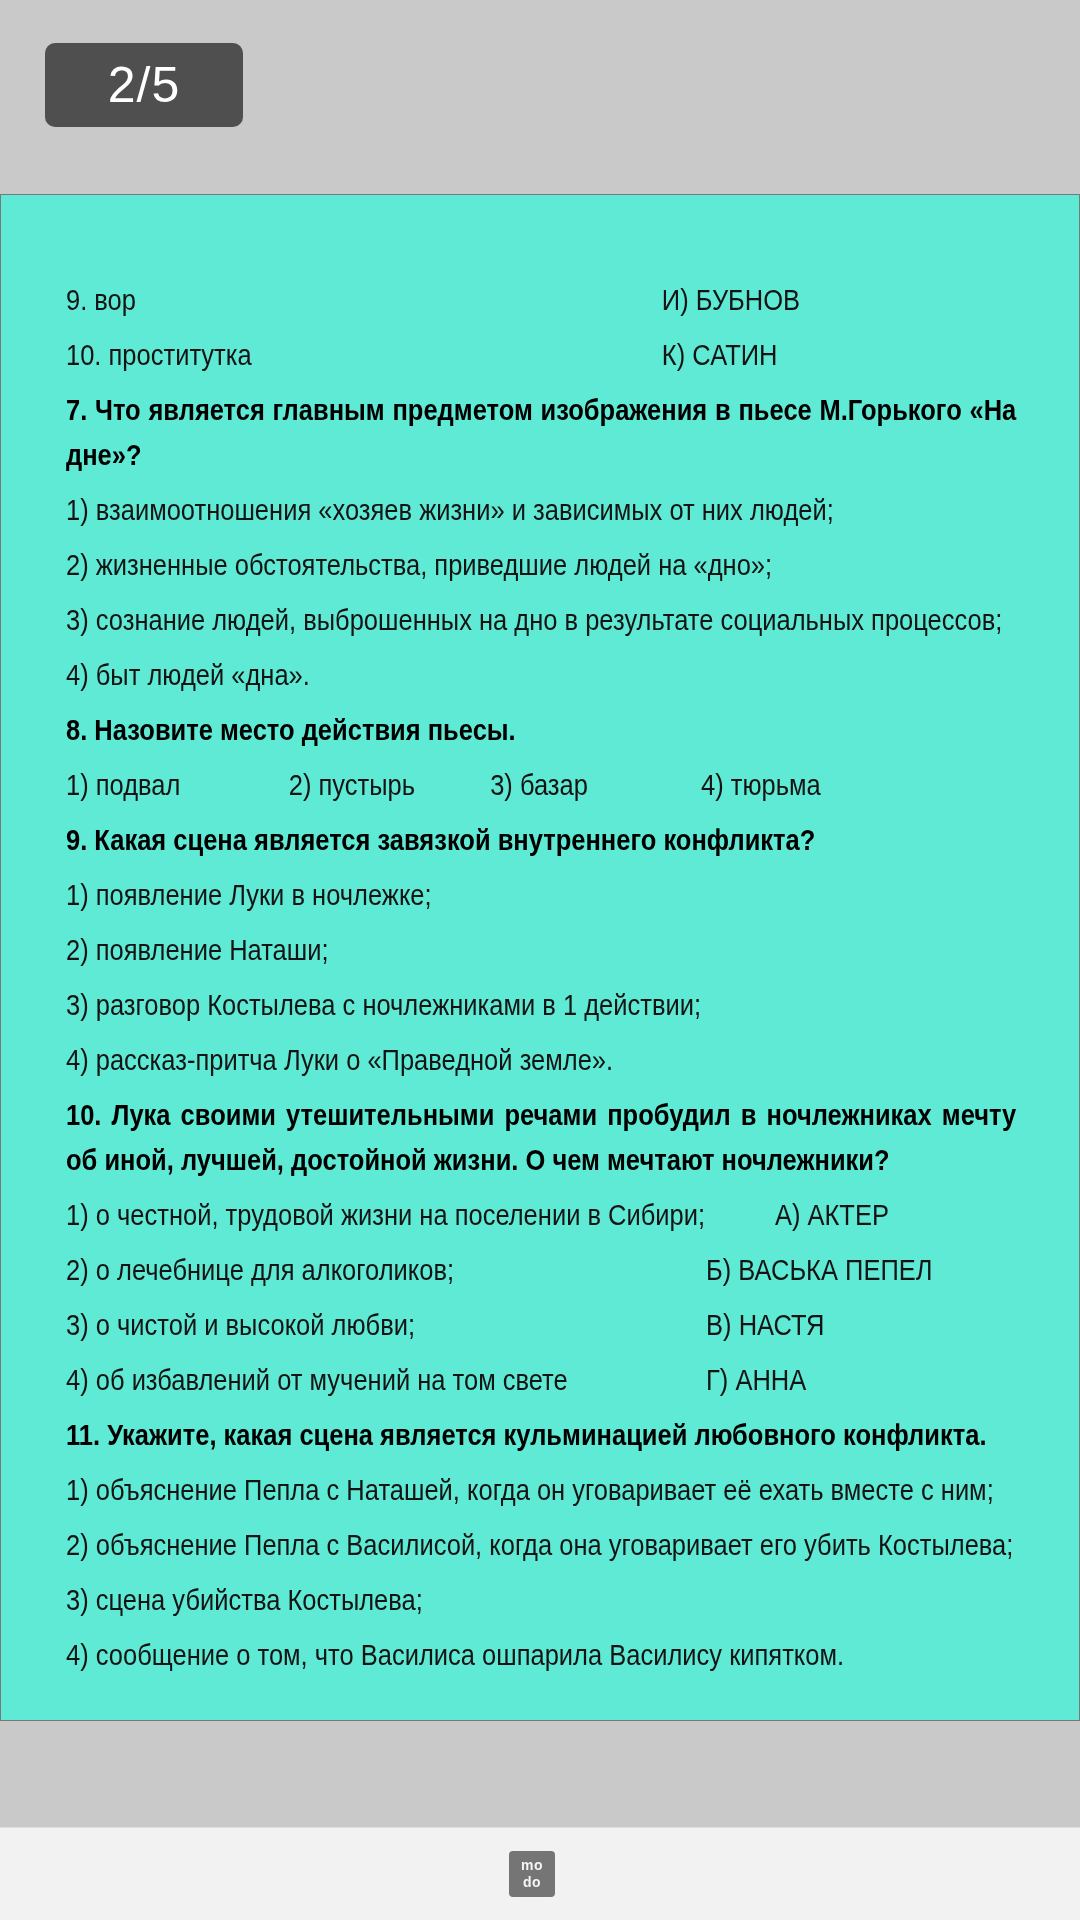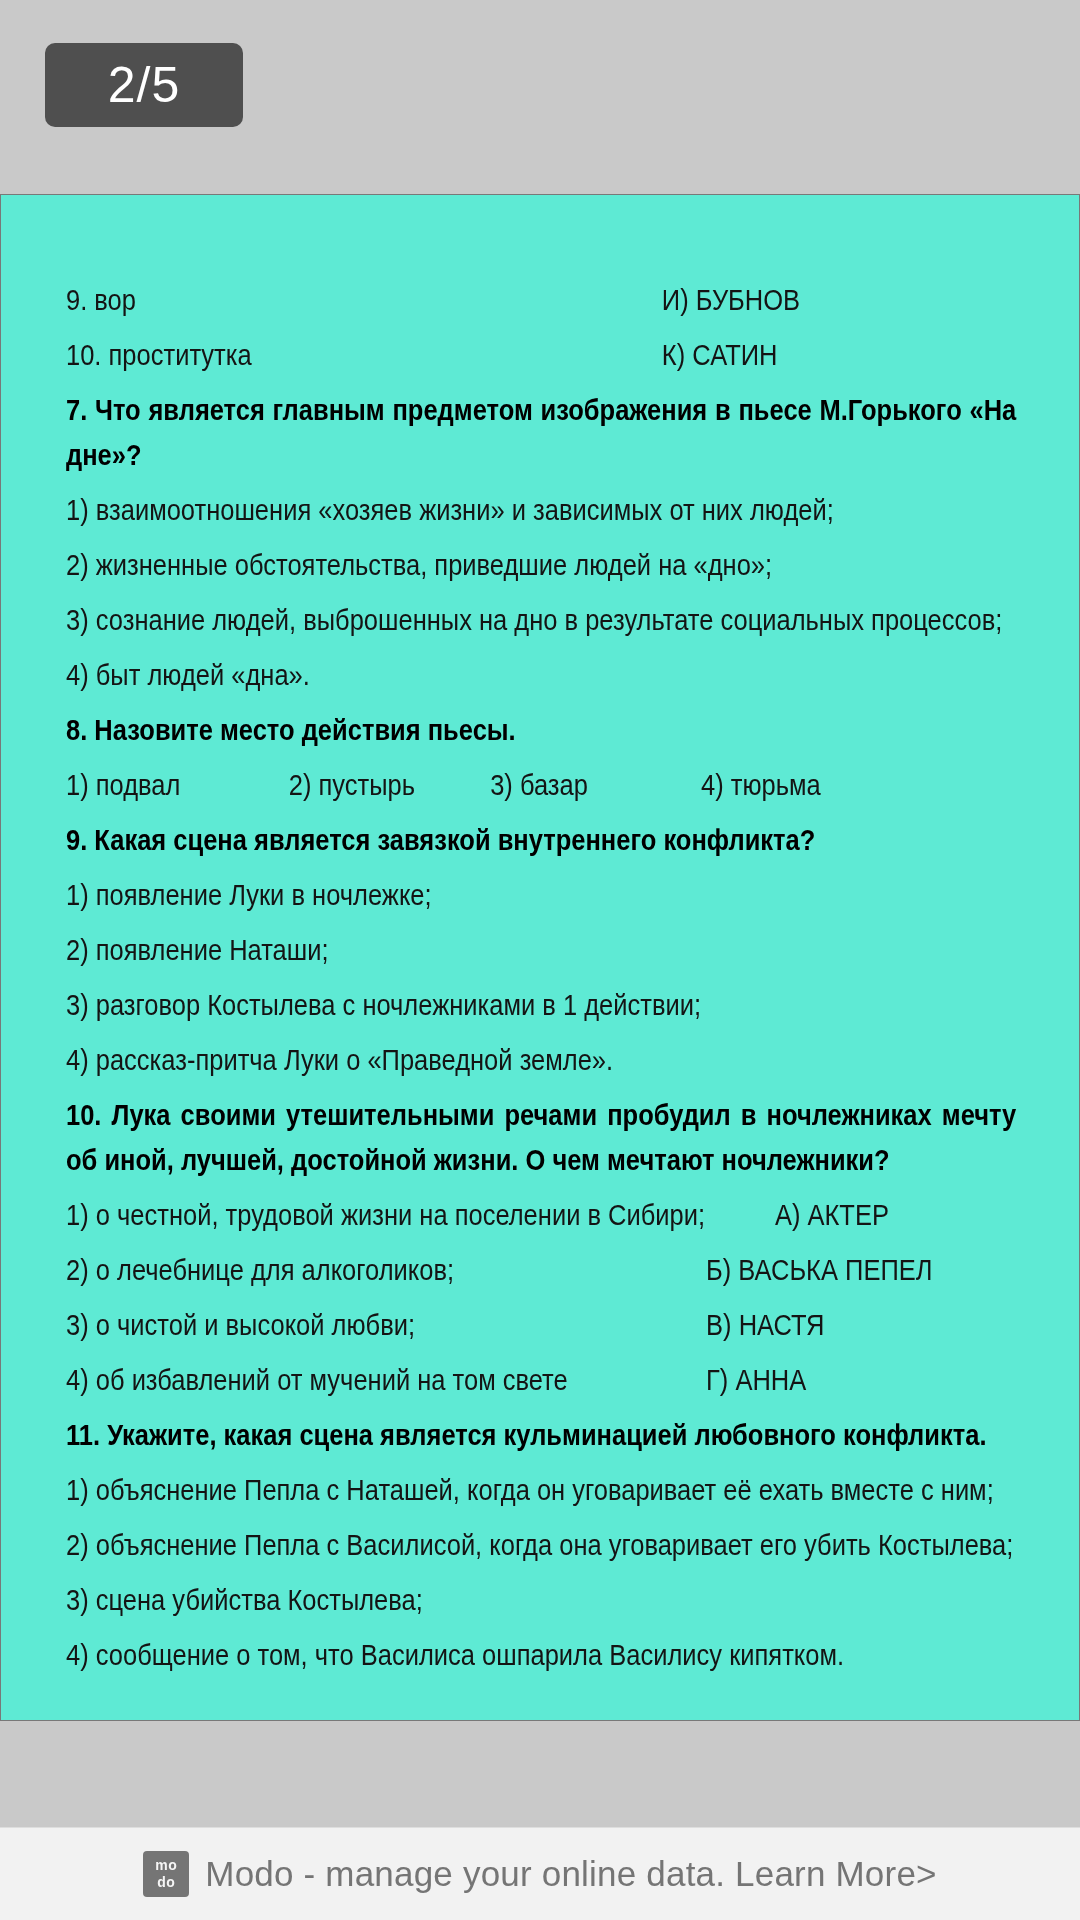--- a/index.html
+++ b/index.html
@@ -126,14 +126,13 @@
     <p>4) сообщение о том, что Василиса ошпарила Василису кипятком.</p>
 
   </div>
 </div>
 
 <div class="adbar">
   <span class="adlogo">
     <span>mo</span>
     <span>do</span>
   </span>
-  <span class="adtext">Modo - manage your online data. Learn More&gt;</span>
 </div>
 
 </body></html>

